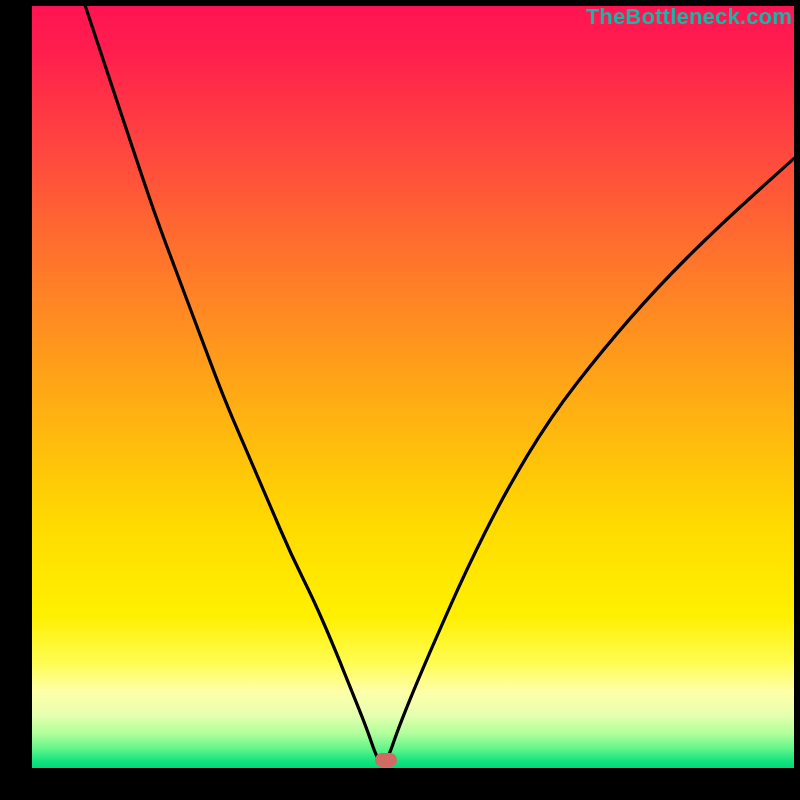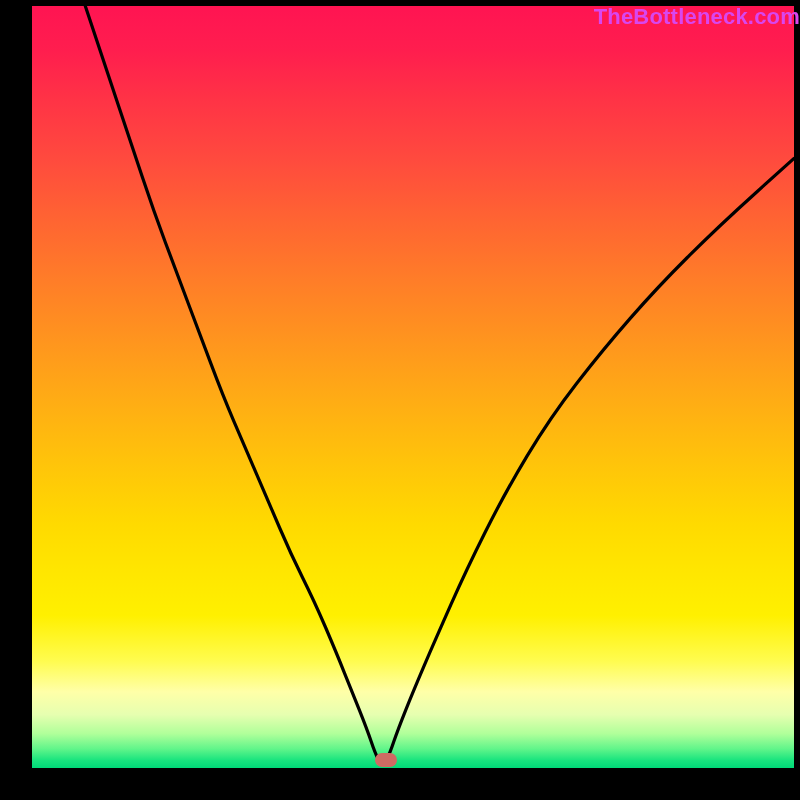--- a/index.html
+++ b/index.html
@@ -59,24 +59,24 @@
   .dot {
     position: absolute;
     width: 22px;
     height: 14px;
     border-radius: 10px;
     transform: translate(-50%, -50%);
   }
   .watermark {
     position: absolute;
     top: 4px;
-    right: 0;
+    right: 8px;
     font-size: 22px;
     font-weight: 600;
-    color: #d946ef;
+    color: #14b8a6;
     letter-spacing: 0.2px;
     user-select: none;
   }
 </style>
 </head>
 <body>
 
 <div class="stage">
 
   <div class="plot-area">

